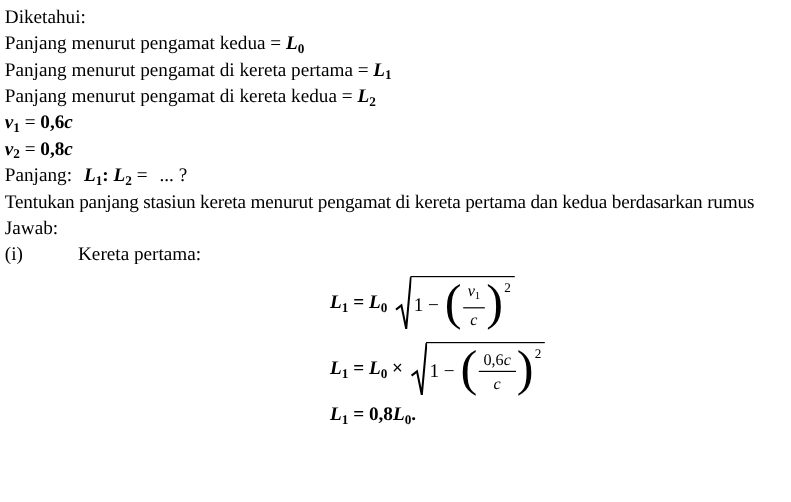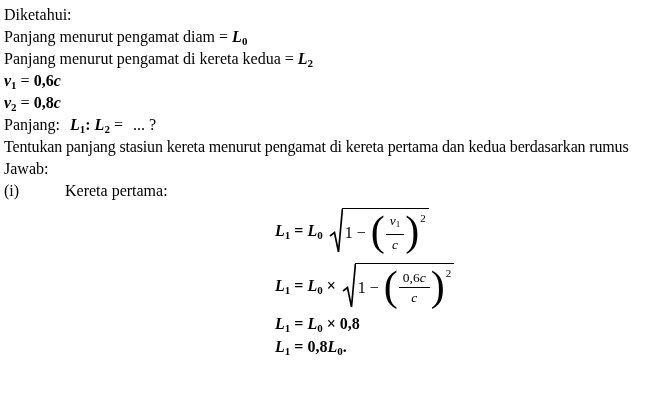--- a/index.html
+++ b/index.html
@@ -93,25 +93,30 @@
   }
 </style>
 </head>
 <body>
 
 <div class="page">
 
   <div class="line"><span>Diketahui:</span></div>
 
   <div class="line">
-    <span>Panjang menurut pengamat diam</span>
+    <span>Panjang menurut pengamat kedua</span>
     <span>=</span>
     <span class="mgroup"><span class="mvar">L</span><span class="msub">0</span></span>
   </div>
 
+  <div class="line">
+    <span>Panjang menurut pengamat di kereta pertama</span>
+    <span>=</span>
+    <span class="mgroup"><span class="mvar">L</span><span class="msub">1</span></span>
+  </div>
 
   <div class="line">
     <span>Panjang menurut pengamat di kereta kedua</span>
     <span>=</span>
     <span class="mgroup"><span class="mvar">L</span><span class="msub">2</span></span>
   </div>
 
   <div class="line">
     <span class="mgroup"><span class="mvar">v</span><span class="msub">1</span></span>
     <span>=</span>
@@ -174,23 +179,20 @@
           <span class="frac">
             <span class="num"><span>0,6</span><span class="mvar">c</span></span>
             <span class="den mvar">c</span>
           </span>
           <span class="bigp">)</span>
           <span class="exp">2</span>
         </span>
       </span>
     </div>
 
-    <div class="eq-row eq-simple">
-      <span class="mgroup"><span class="mvar">L</span><span class="msub">1</span> <span>=</span> <span class="mvar">L</span><span class="msub">0</span> <span>×</span> <span>0,8</span></span>
-    </div>
 
     <div class="eq-row eq-simple">
       <span class="mgroup"><span class="mvar">L</span><span class="msub">1</span> <span>=</span> <span>0,8</span><span class="mvar">L</span><span class="msub">0</span><span>.</span></span>
     </div>
 
   </div>
 
 </div>
 
 </body></html>

